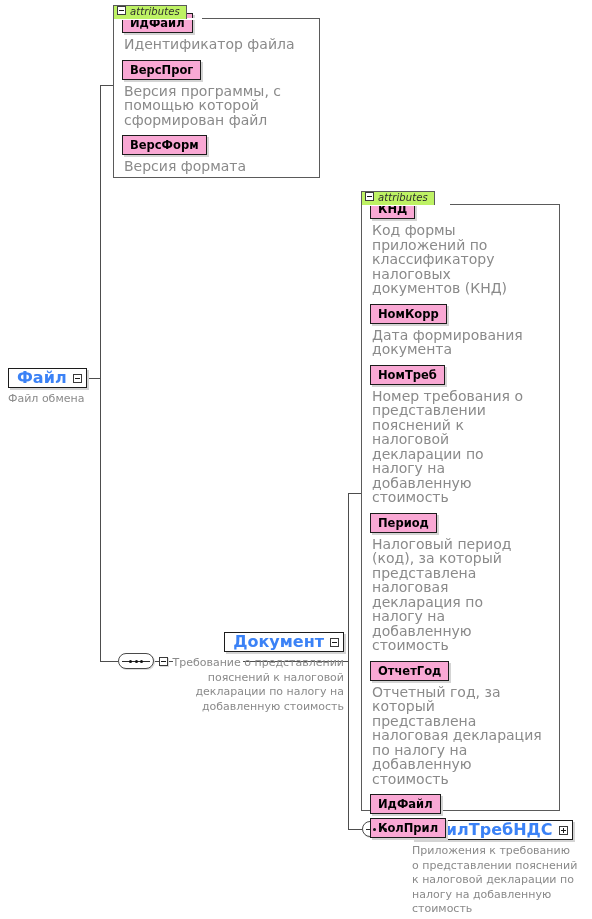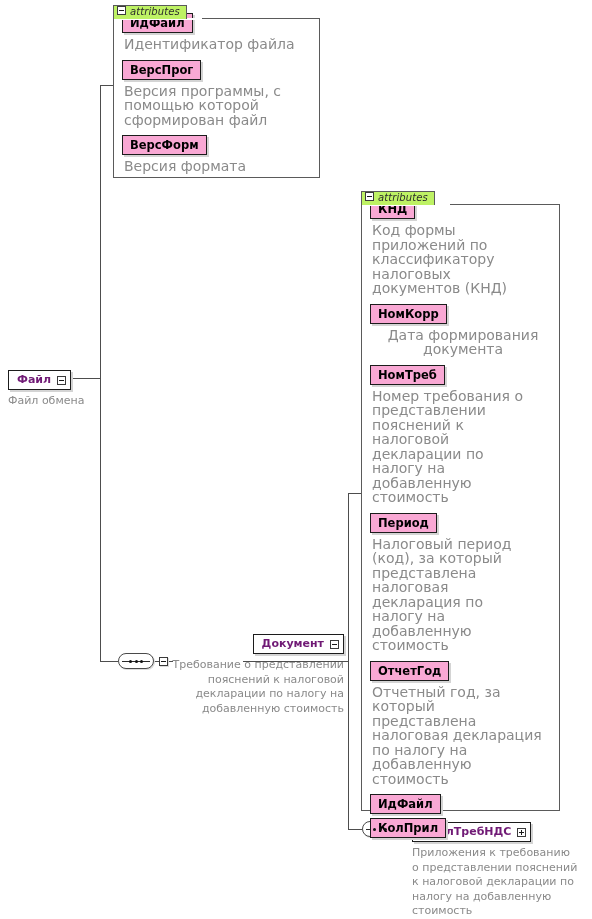--- a/index.html
+++ b/index.html
@@ -67,21 +67,21 @@
   .desc:last-child{margin-bottom:0;}
 
   
   .elem{position:absolute;}
   .elem .ebox{
     display:inline-flex;align-items:center;
     border:1.4px solid #1c1c1c;background:#ffffff;
     padding:2px 4px 2px 8px;box-shadow:2px 2px 0 0 #d4d4d4;
     line-height:14px;
   }
-  .elem .ename{font-weight:bold;font-size:11px;color:#701a75;white-space:nowrap;}
+  .elem .ename{font-weight:bold;font-size:16px;color:#3b82f6;white-space:nowrap;}
   .elem .ebox .toggle{margin-left:6px;}
   .elem .edesc{
     color:#8a8a8a;font-size:11px;line-height:14.5px;margin-top:4px;
   }
 
   
   .seq{position:absolute;display:flex;align-items:center;}
   .seq .oval{
     width:36px;height:16px;border:1.3px solid #4a4a4a;border-radius:9px;
     background:#fff;box-shadow:1px 1px 0 0 #dcdcdc;
@@ -184,21 +184,21 @@
     </div>
     <div class="tabmask" style="left:1px;width:88px;"></div>
     <div class="content">
       <div class="attr">
         <span class="chip">КНД</span>
       </div>
       <div class="desc" style="width:170px;">Код формы приложений по классификатору налоговых документов (КНД)</div>
       <div class="attr">
         <span class="chip">НомКорр</span>
       </div>
-      <div class="desc" style="width:185px;text-align:center;">Дата формирования документа</div>
+      <div class="desc" style="width:185px;">Дата формирования документа</div>
       <div class="attr">
         <span class="chip">НомТреб</span>
       </div>
       <div class="desc" style="width:165px;">Номер требования о представлении пояснений к налоговой декларации по налогу на добавленную стоимость</div>
       <div class="attr">
         <span class="chip">Период</span>
       </div>
       <div class="desc" style="width:165px;">Налоговый период (код), за который представлена налоговая декларация по налогу на добавленную стоимость</div>
       <div class="attr">
         <span class="chip">ОтчетГод</span>

